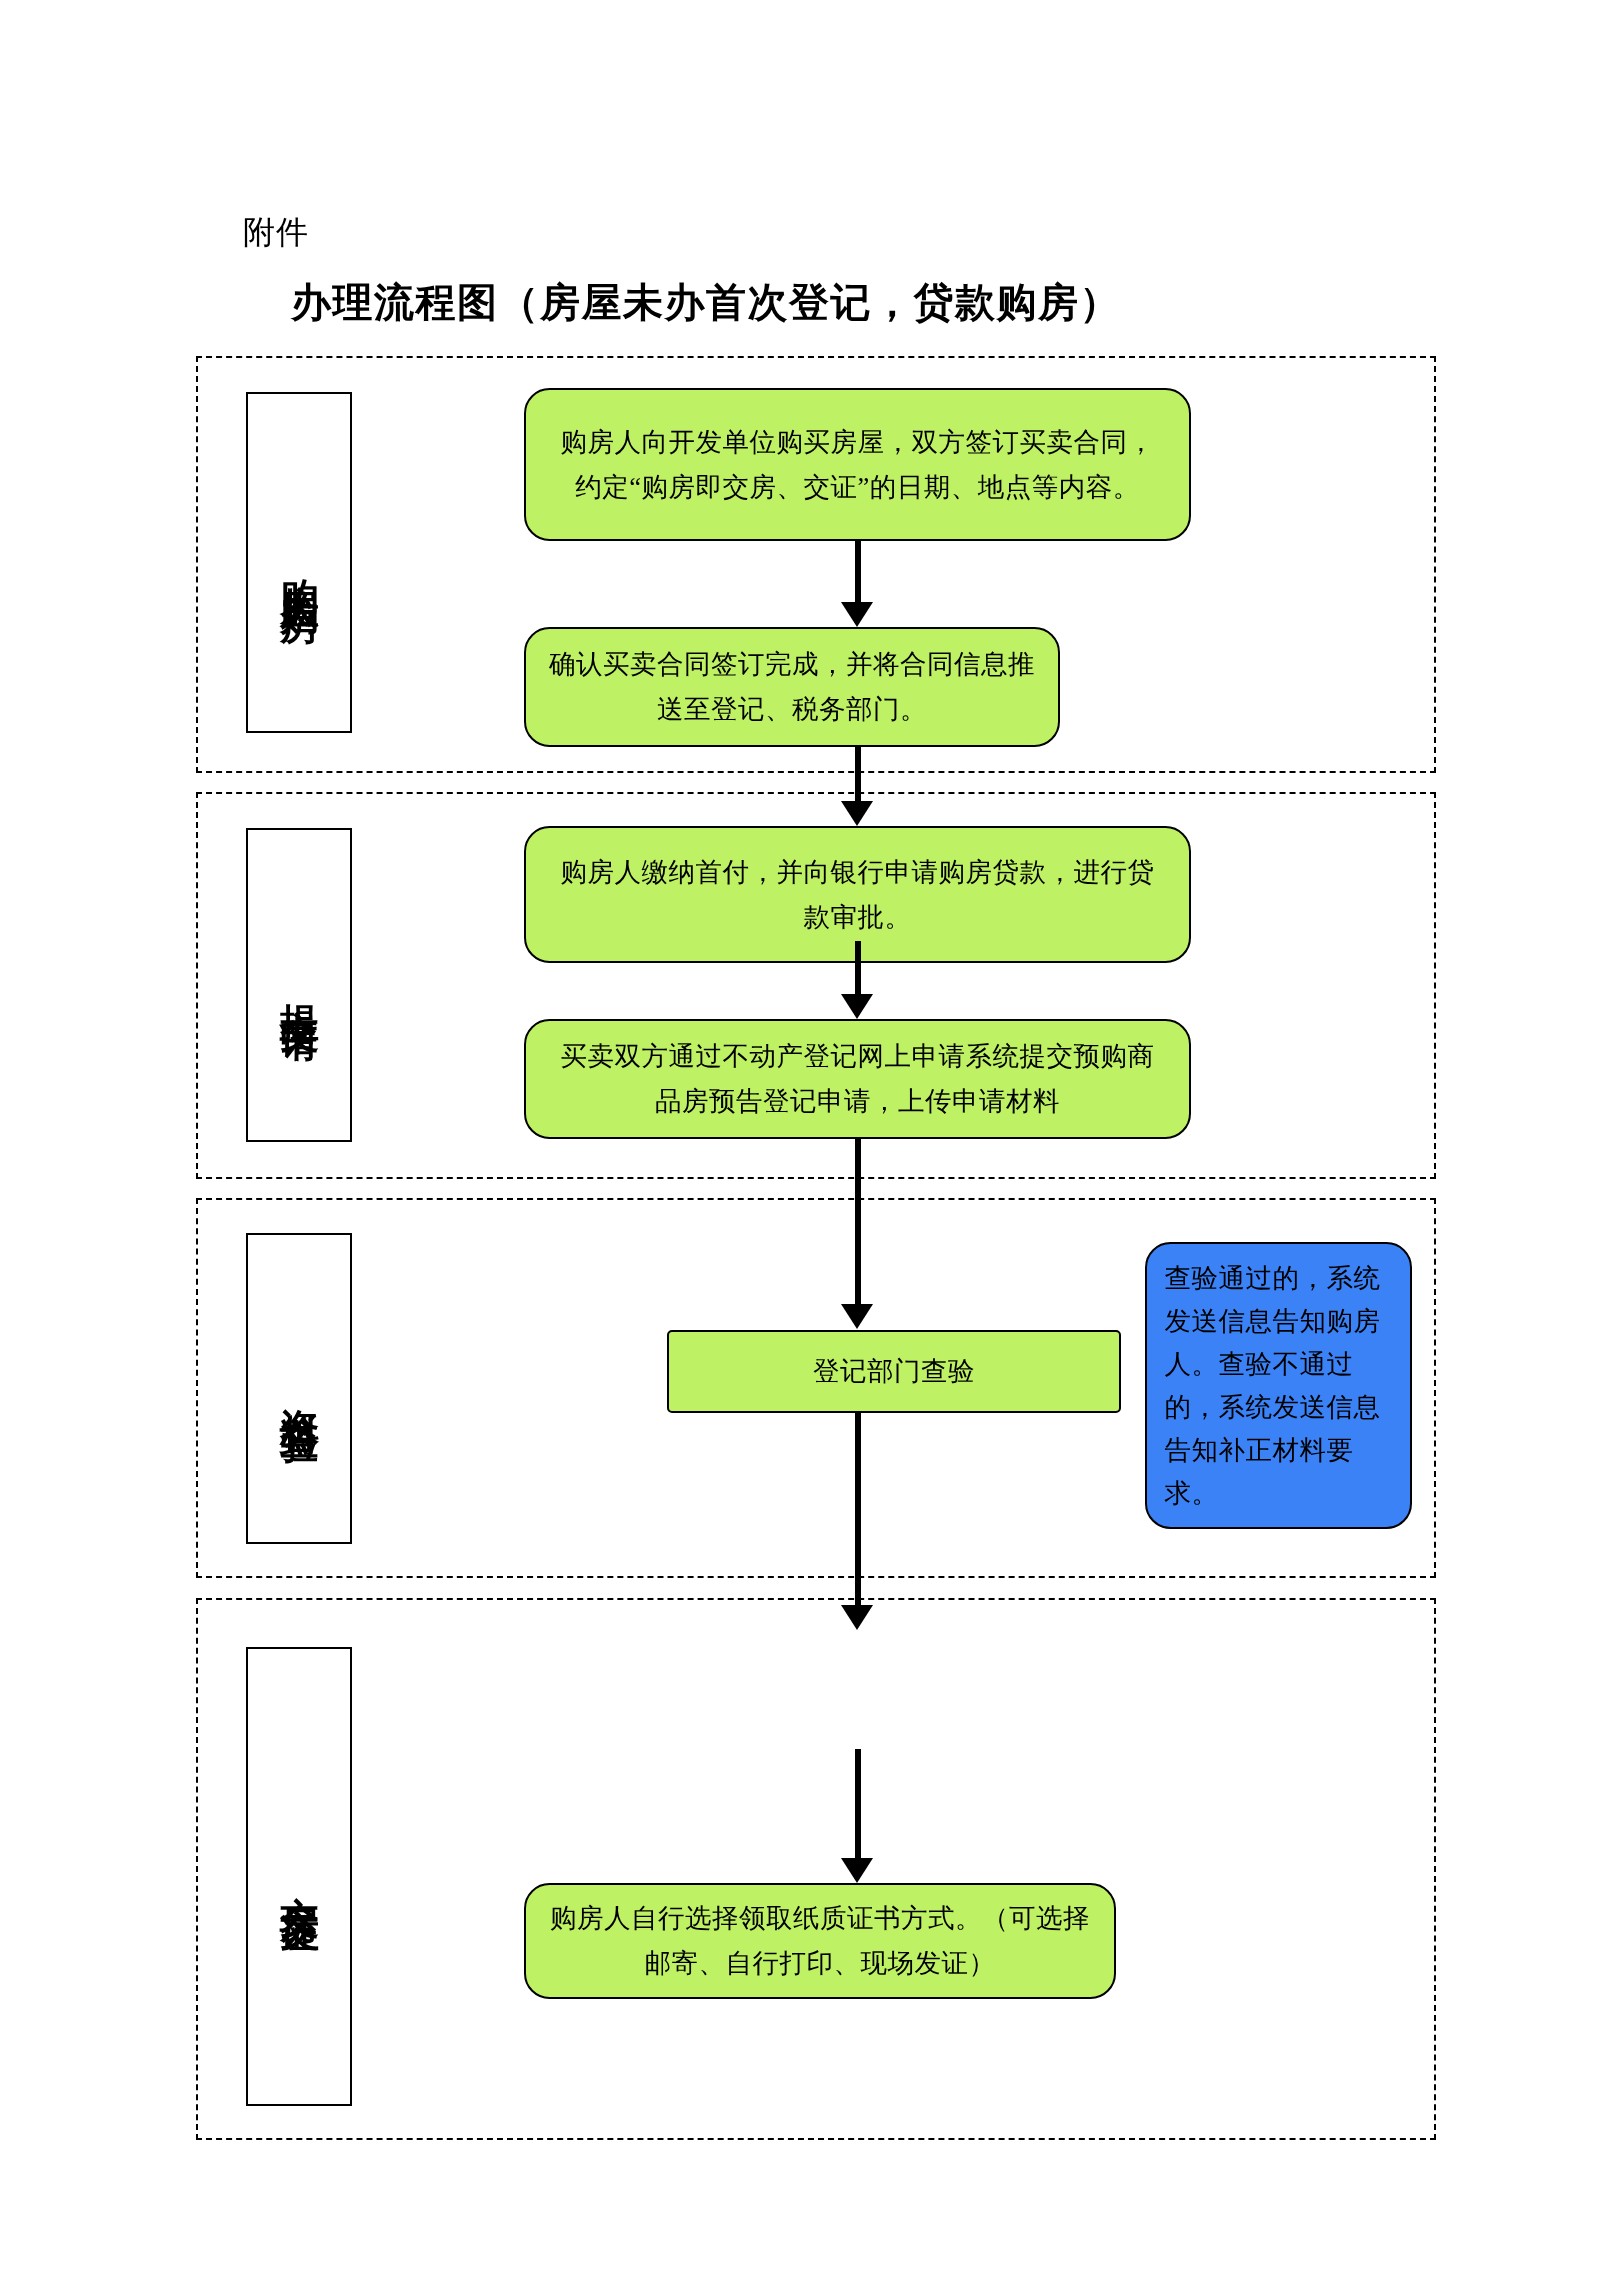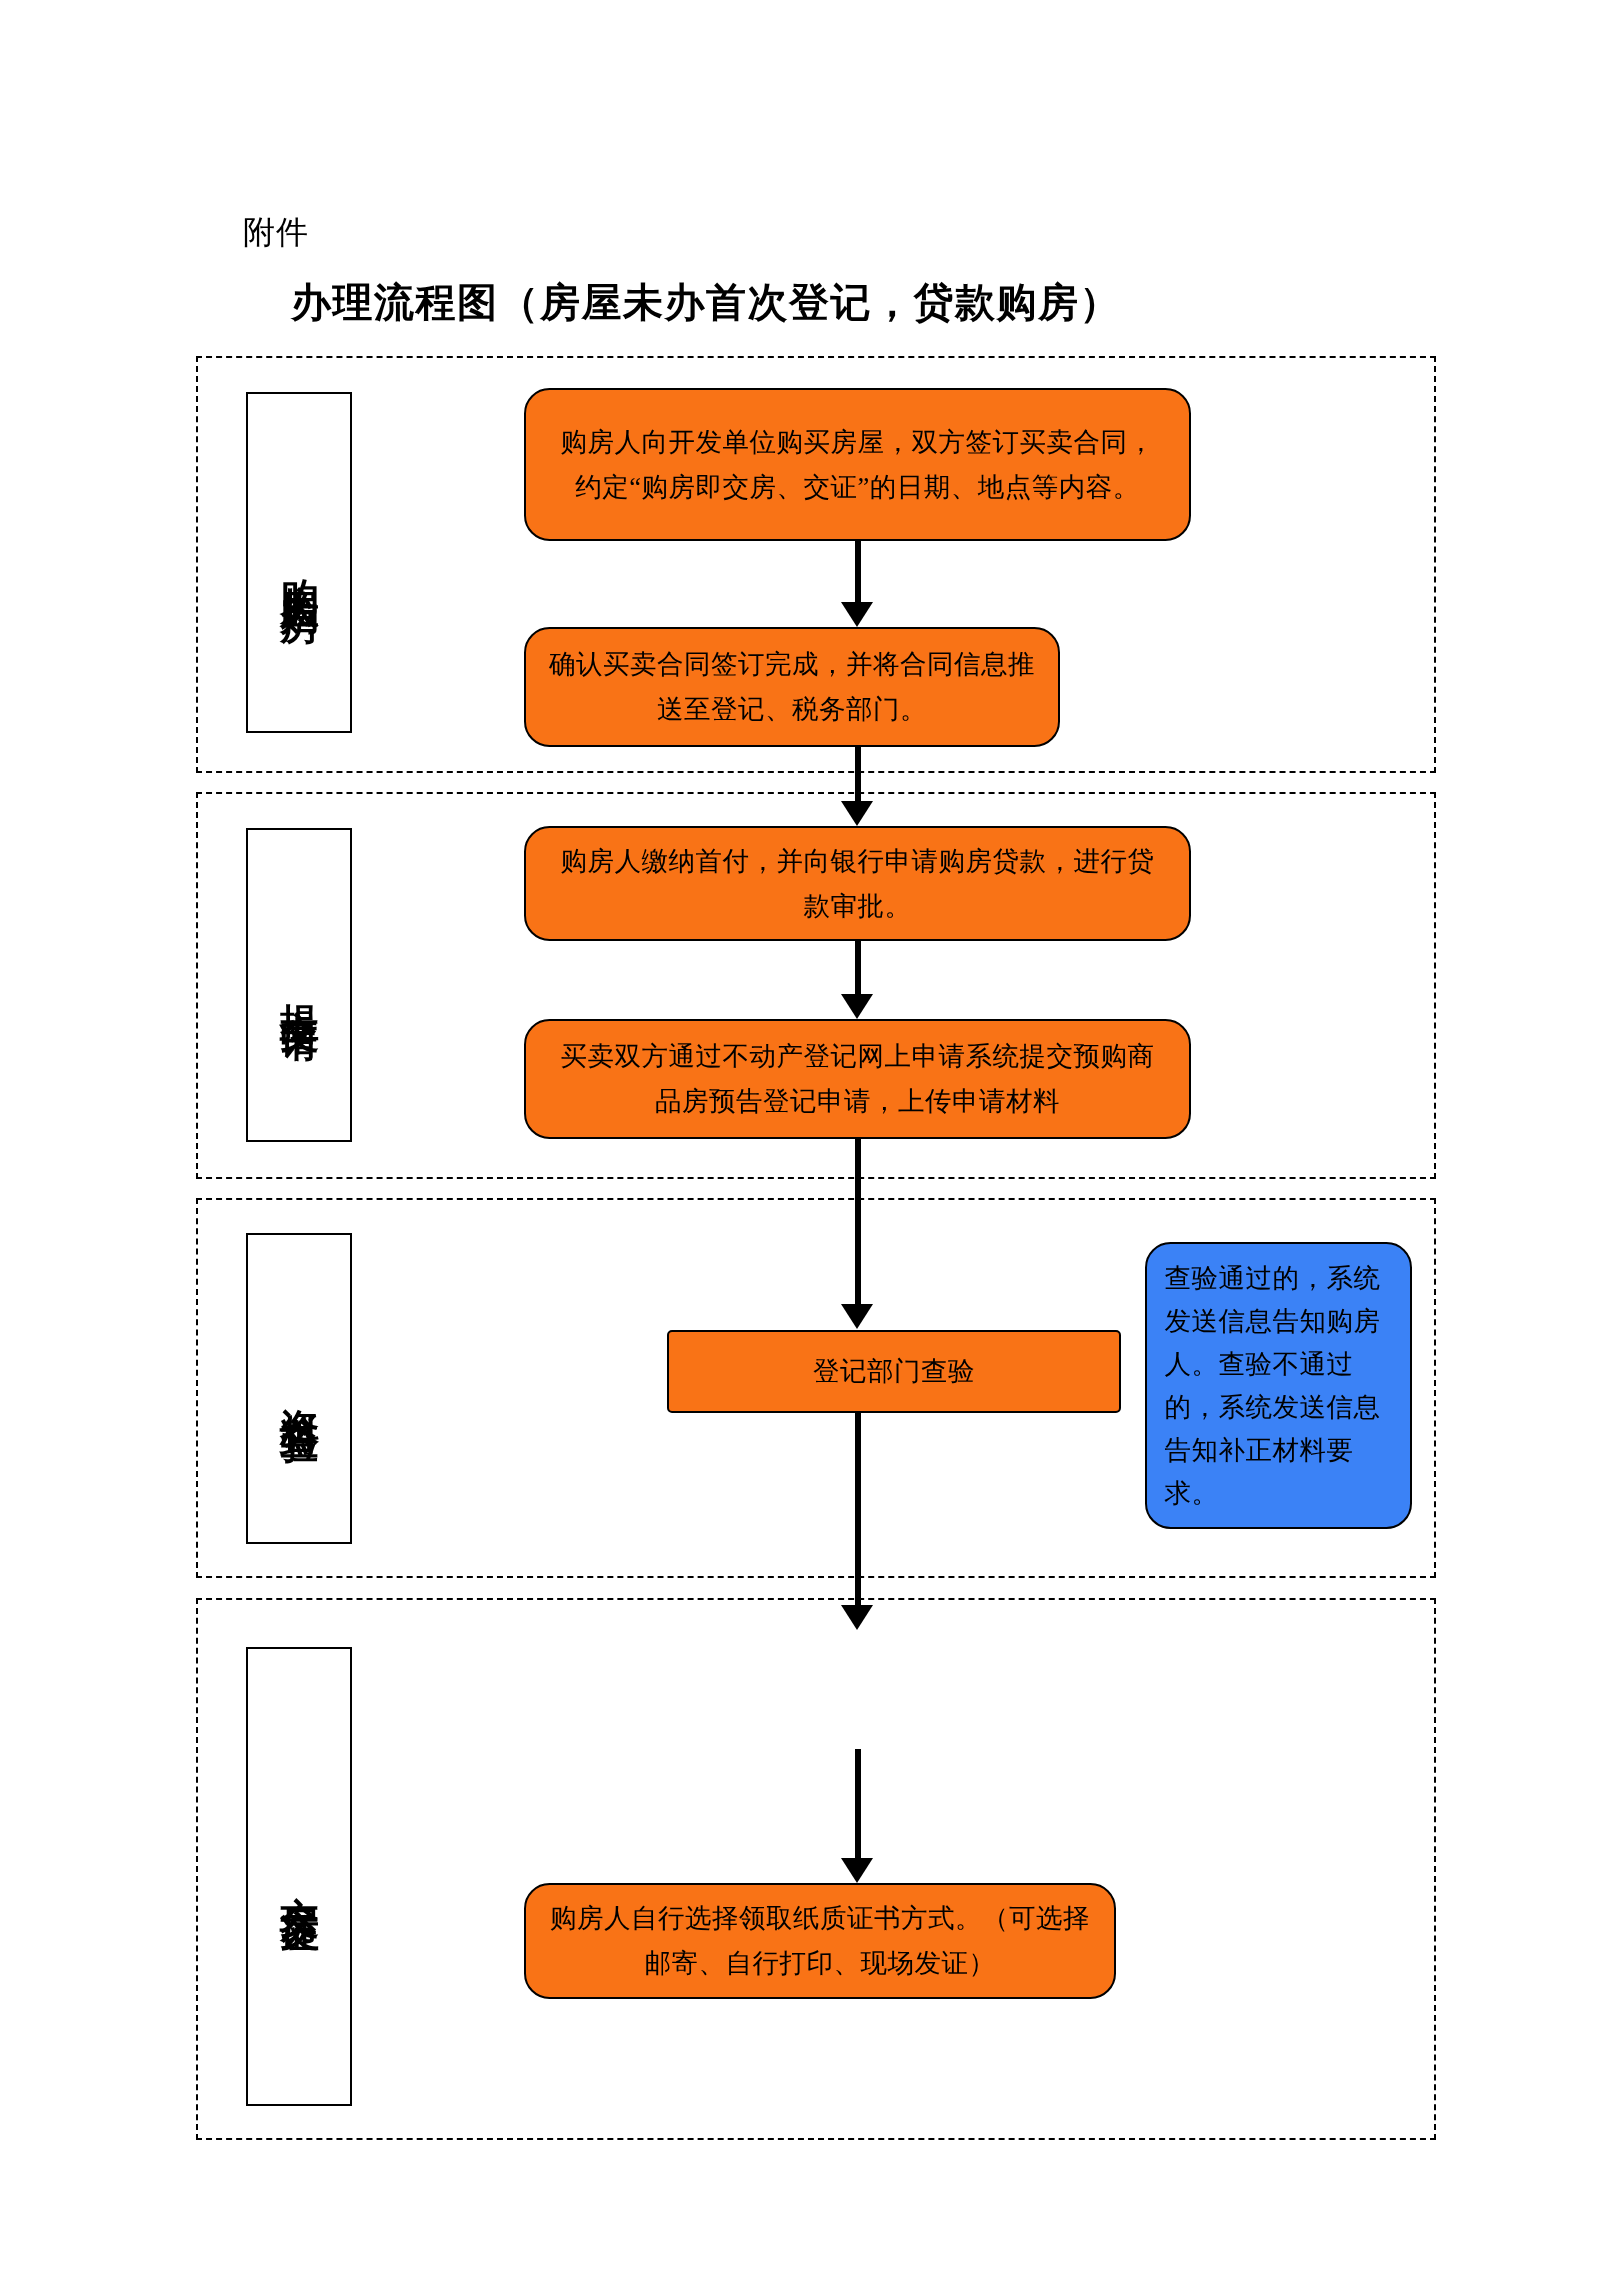--- a/index.html
+++ b/index.html
@@ -82,33 +82,33 @@
   #label-2 { left: 246px; top: 828px;  width: 106px; height: 314px; }
   #label-3 { left: 246px; top: 1233px; width: 106px; height: 311px; }
   #label-4 { left: 246px; top: 1647px; width: 106px; height: 459px; }
 
   
   .node {
     position: absolute;
     border: 2.9px solid #000000;
     border-radius: 25.5px;
     box-sizing: border-box;
-    background: #f97316;
+    background: #bef264;
     display: flex;
     align-items: center;
     justify-content: center;
     text-align: center;
     font-size: 26.5px;
     line-height: 45px;
     letter-spacing: 0.5px;
     padding: 5.9px 21.6px;
   }
   #node-1 { left: 524px; top: 388px;  width: 667px; height: 153px; }
   #node-2 { left: 524px; top: 627px;  width: 536px; height: 120px; }
-  #node-3 { left: 524px; top: 826px;  width: 667px; height: 115px; }
+  #node-3 { left: 524px; top: 826px;  width: 667px; height: 137px; }
   #node-4 { left: 524px; top: 1019px; width: 667px; height: 120px; }
   #node-5 { left: 667px; top: 1330px; width: 454px; height: 83px;  border-radius: 5px; }
   #node-6 { left: 524px; top: 1631px; width: 691px; height: 118px; }
   #node-7 { left: 524px; top: 1883px; width: 592px; height: 116px; }
 
   #node-1 .node-text,
   #node-2 .node-text,
   #node-3 .node-text,
   #node-4 .node-text,
   #node-6 .node-text,

